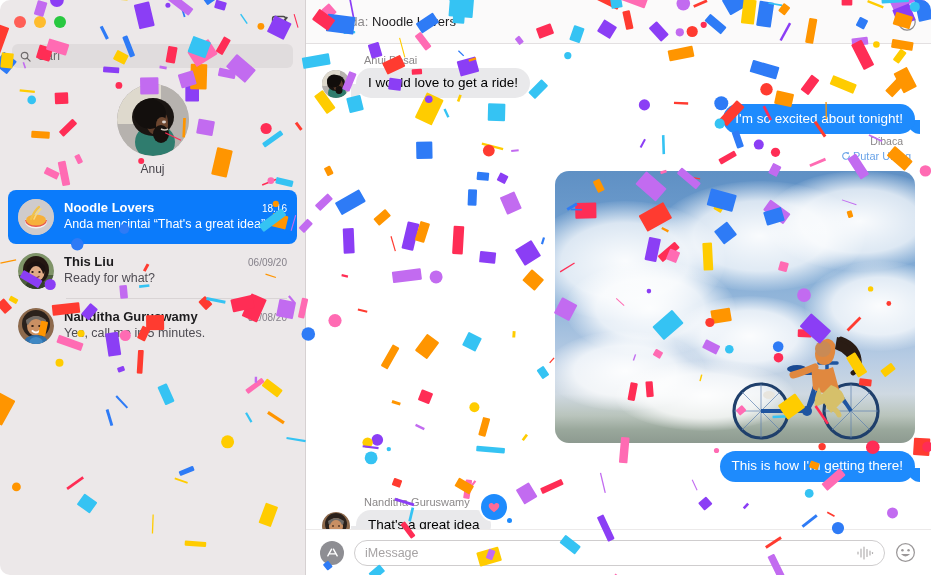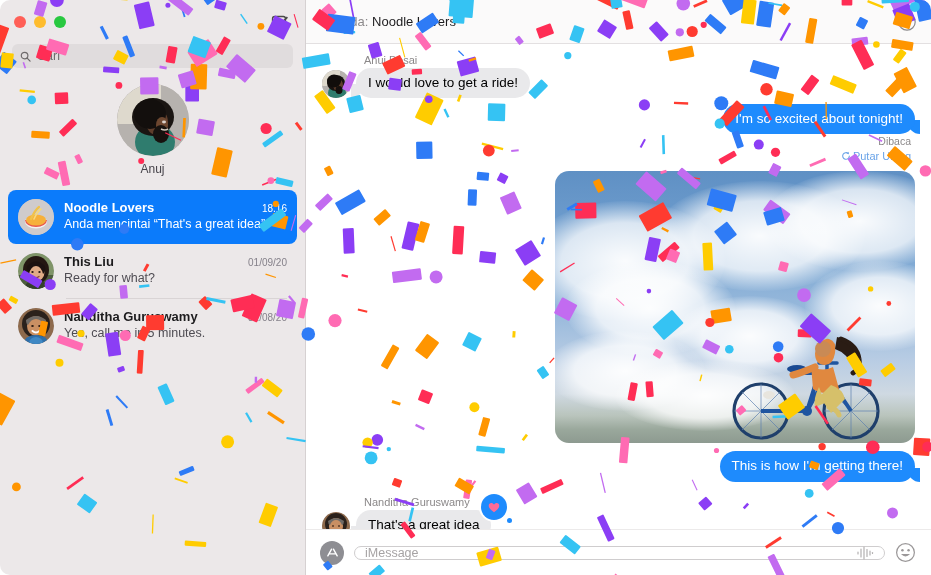--- a/index.html
+++ b/index.html
@@ -176,21 +176,21 @@
     width: 12px; height: 14px;
     background: #1e8bfd;
     border-bottom-left-radius: 12px;
     z-index: -1;
   }
   .msg-stack { display: flex; flex-direction: column; }
   .msg-stack.out-stack { align-items: flex-end; justify-content: space-between; }
 
   .status-line {
     font-size: 10.5px; color: #8b8889;
-    text-align: right; margin-top: 1px; margin-right: 4px;
+    text-align: right; margin-top: 1px; margin-right: 12px;
   }
   .replay {
     font-size: 11px; color: #6ba4e8;
     display: inline-flex; align-items: center; gap: 2px;
     cursor: pointer;
   }
   .replay-right { text-align: right; margin-right: 4px; }
 
   .photo-row { display: flex; justify-content: flex-end; margin-bottom: 8px; }
   .photo {
@@ -240,21 +240,21 @@
     border-top: 1px solid #eceaea;
     position: relative; z-index: 3;
   }
   .appstore-btn {
     width: 24px; height: 24px; border-radius: 50%;
     background: #8e8e93;
     display: flex; align-items: center; justify-content: center;
     cursor: pointer; flex: 0 0 24px;
   }
   .input-field {
-    flex: 1; height: 14px;
+    flex: 1; height: 26px;
     border: 1px solid #cfcdce;
     border-radius: 13px;
     display: flex; align-items: center;
     padding: 0 10px;
     gap: 8px;
   }
   .input-field .ph { flex: 1; font-size: 12.5px; color: #a6a3a4; }
   .emoji-btn {
     width: 22px; height: 22px; cursor: pointer; flex: 0 0 22px;
   }
@@ -361,21 +361,21 @@
               <ellipse cx="14.5" cy="19" rx="1.2" ry="0.9" fill="#241712"></ellipse>
               <ellipse cx="21.5" cy="19" rx="1.2" ry="0.9" fill="#241712"></ellipse>
               <path d="M15 23.5 q3 2.5 6 0" stroke="#8a4a3c" stroke-width="1.3" fill="none" stroke-linecap="round"></path>
               <ellipse cx="18" cy="34" rx="11" ry="7" fill="#34402a"></ellipse>
             </g>
           </svg>
         </div>
         <div class="conv-body">
           <div class="conv-row1">
             <span class="conv-title">This Liu</span>
-            <span class="conv-time">01/09/20</span>
+            <span class="conv-time">06/09/20</span>
           </div>
           <div class="conv-preview">Ready for what?</div>
         </div>
       </div>
 
       <div class="conv-sep"></div>
 
       <div class="conv">
         <div class="conv-avatar">
           <svg width="36" height="36" viewBox="0 0 36 36">

